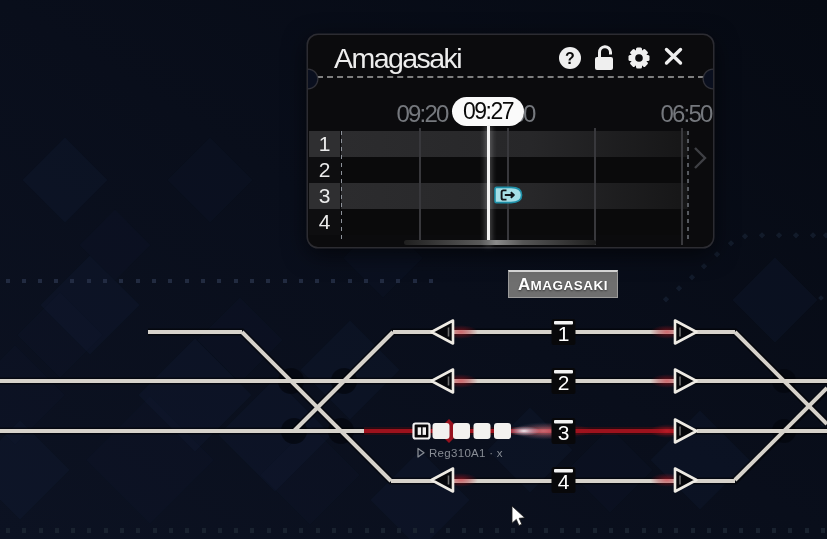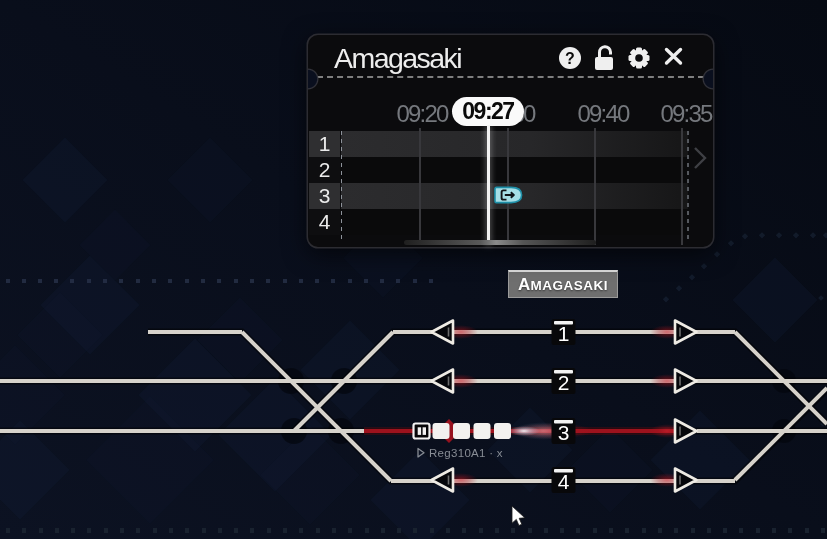--- a/index.html
+++ b/index.html
@@ -11,21 +11,21 @@
          background:#0b0b0d;border-radius:10px;
          box-shadow:0 0 0 1.5px #2c2c32,0 6px 24px rgba(0,0,0,.65);}
   #panel .title{position:absolute;left:26px;top:7px;font-size:28.5px;color:#ededed;letter-spacing:-1.55px;}
   #dash{position:absolute;left:9px;right:9px;top:41px;border-top:2px dashed #7f7f7f;}
   .nwrap{position:absolute;top:33px;width:11px;height:22px;overflow:hidden;z-index:5;}
   .notch{position:absolute;width:22px;height:22px;border-radius:50%;top:0;
      background:radial-gradient(circle,#0a0f1e 0 8.6px,#35353c 9.8px,rgba(10,15,30,0) 11px);}
   #labwrap{position:absolute;left:0;top:55px;width:475px;height:60px;overflow:hidden;}
   .tlab{position:absolute;top:10px;width:90px;text-align:center;font-size:24px;color:#75787d;letter-spacing:-1.8px;}
   #pill{position:absolute;left:144px;top:7px;width:72px;height:29px;background:#fafafa;border-radius:15px;
-        color:#0a0a0a;font-size:23px;font-weight:bold;text-align:center;line-height:29px;letter-spacing:-1.5px;}
+        color:#0a0a0a;font-size:23px;font-weight:normal;text-align:center;line-height:29px;letter-spacing:-1.5px;}
   .rowL,.rowD{position:absolute;left:1px;width:379px;height:26px;}
   .numc{position:absolute;left:0;top:0;width:31px;height:26px;text-align:center;font-size:21px;color:#eaeaea;line-height:26px;}
   .rowL .chart{position:absolute;left:32px;top:0;right:0;bottom:0;
        background:linear-gradient(90deg,#2c2c2e 0%,#272729 55%,#161617 100%);}
   .rowL .numc{background:#2f2f31;}
   .rowD .chart{position:absolute;left:32px;top:0;right:0;bottom:0;background:#0a0a0b;}
   .rowD .numc{background:#0e0e10;}
   .grid{position:absolute;top:93px;height:117px;width:2px;background:#38383c;}
   #dashL{position:absolute;left:32.8px;top:96px;width:1.6px;height:112px;
      background:repeating-linear-gradient(180deg,#8d929a 0 4px,transparent 4px 8px);}
@@ -258,22 +258,21 @@
   <div class="nwrap" style="left:0">
       <div class="notch" style="left:-11px"></div>
     </div>
   <div class="nwrap" style="left:394px">
       <div class="notch" style="left:0"></div>
     </div>
 
   <div id="labwrap">
     <div class="tlab" style="left:69px">09:20</div>
     <div class="tlab" style="left:156px">09:30</div>
-    <div class="tlab" style="left:250px">09:40</div>
-    <div class="tlab" style="left:333px">09:35</div>
+    <div class="tlab" style="left:333px">06:50</div>
     <div id="pill">09:27</div>
   </div>
 
   <div class="rowL" style="top:96px">
       <div class="chart"></div>
       <div class="numc">1</div>
     </div>
   <div class="rowD" style="top:122px">
       <div class="chart"></div>
       <div class="numc">2</div>

